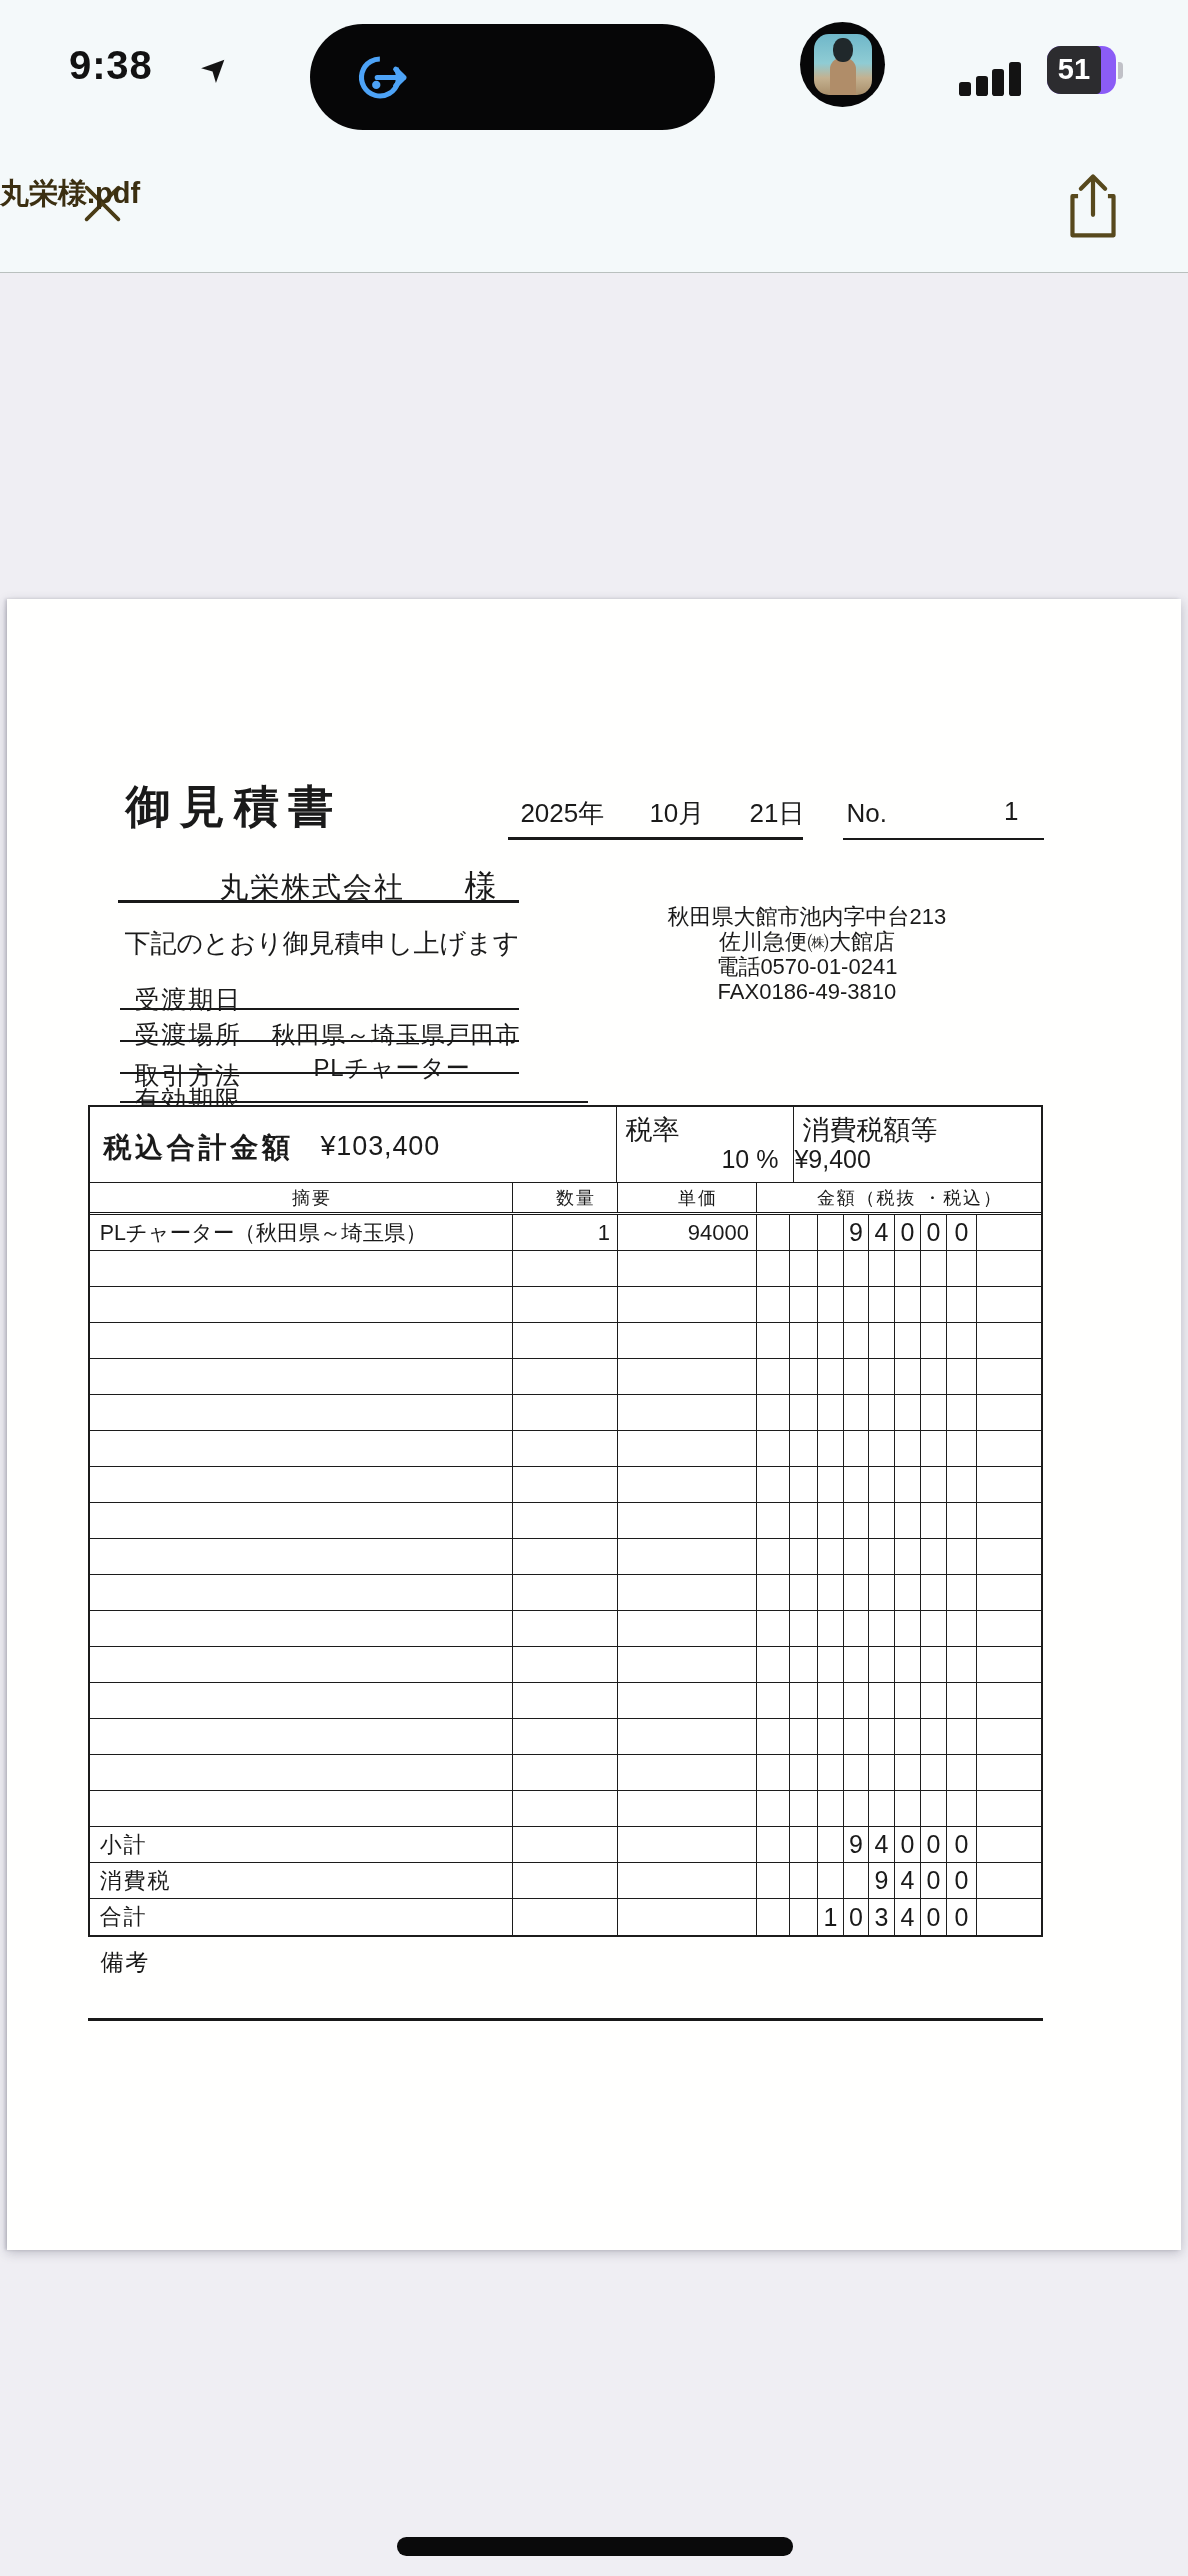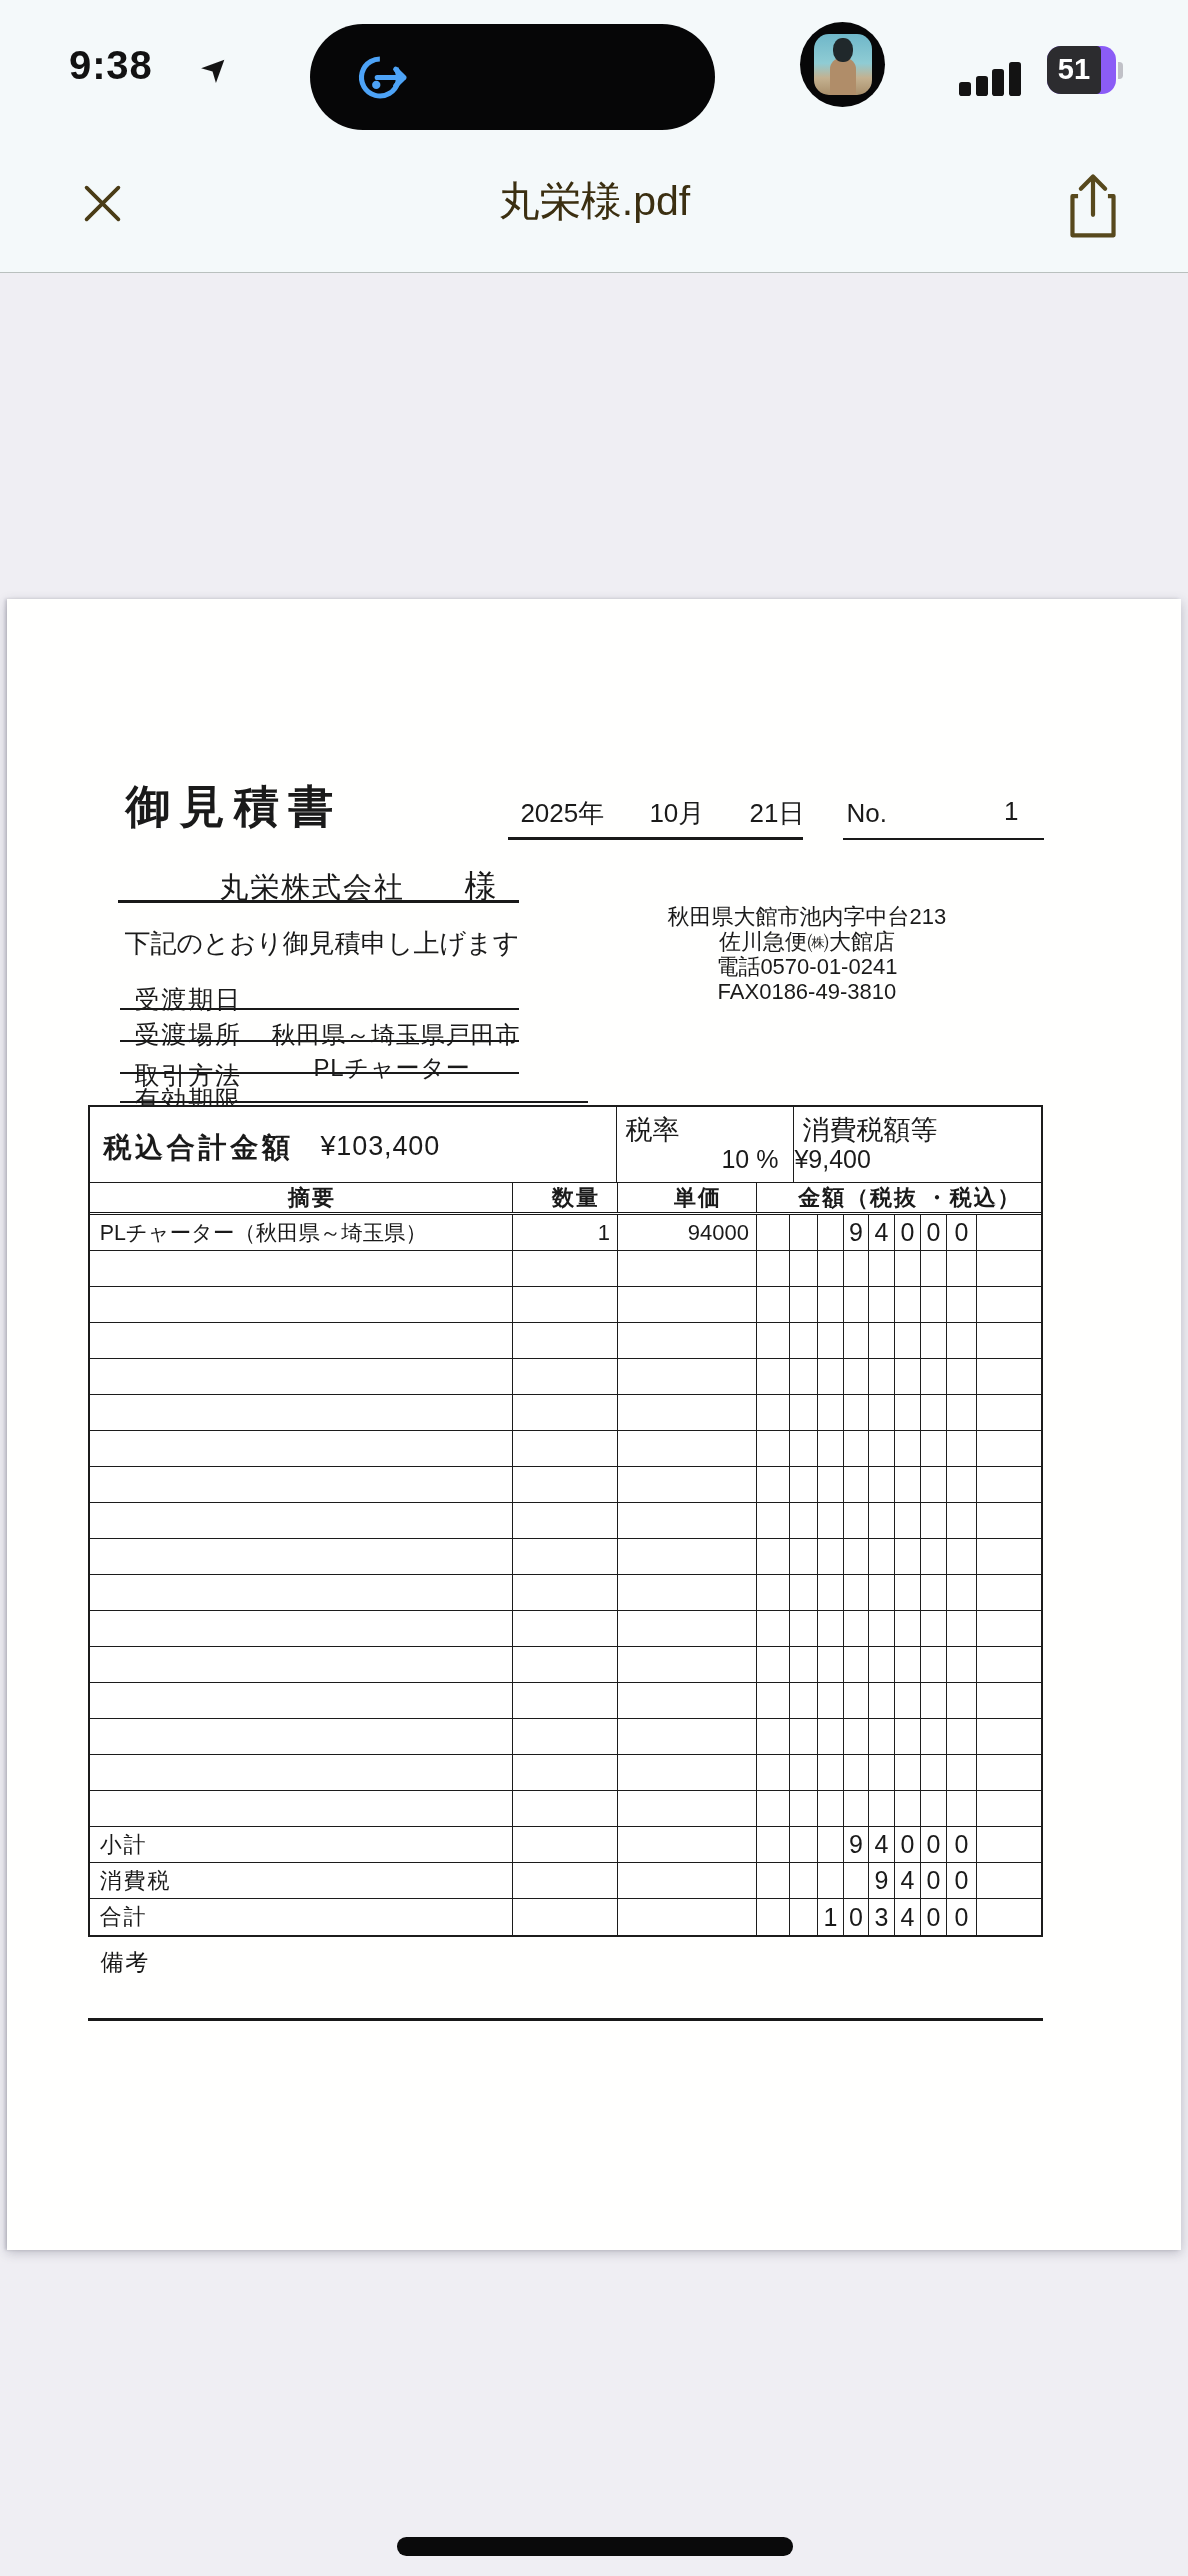--- a/index.html
+++ b/index.html
@@ -26,21 +26,21 @@
   .signal i:nth-child(2){left:16.7px;height:20.4px;}
   .signal i:nth-child(3){left:33px;height:27px;}
   .signal i:nth-child(4){left:50px;height:34px;}
   .battery{position:absolute;left:1047px;top:46px;width:69px;height:48px;background:#8b5cf6;border-radius:14px;}
   .battery-fill{position:absolute;left:0;top:0;width:54px;height:48px;background:#2c2c2f;border-radius:14px 4.6px 4.6px 14px;}
   .battery-num{position:absolute;left:0;top:7.4px;width:54px;text-align:center;font-size:29px;font-weight:bold;color:#fff;}
   .battery-nub{position:absolute;right:-7.4px;top:16px;width:5.6px;height:16.7px;background:#c0c1c7;border-radius:0 3.7px 3.7px 0;}
   
   .navbar{position:absolute;top:139px;left:0;width:1189px;height:134px;background:#f4f9fa;border-bottom:1.9px solid #b9c0be;}
   .closebtn{position:absolute;left:74px;top:32px;width:56px;height:65px;display:flex;align-items:center;justify-content:center;cursor:pointer;}
-  .navtitle{position:absolute;left:0;top:35px;width:100%;text-align:center;font-size:41px;font-weight:normal;color:#3b2f11;}
+  .navtitle{position:absolute;left:0;top:35px;width:100%;font-size:29px;font-weight:bold;color:#3b2f11;}
   .sharebtn{position:absolute;left:1059px;top:26px;width:67px;height:80px;display:flex;align-items:center;justify-content:center;cursor:pointer;}
   
   .canvas{position:absolute;top:273px;left:0;width:1189px;height:2303px;background:#efeef3;}
   .page{position:absolute;left:7.4px;top:326px;width:1174px;height:1651px;background:#fffffe;
     box-shadow:0 2.8px 11px rgba(50,50,75,.28), -1.9px 0 2.8px rgba(40,40,60,.18);}
   
   .doc-title{position:absolute;left:118px;top:178px;font-size:45px;font-weight:bold;letter-spacing:9.3px;}
   .date-row{position:absolute;left:513px;top:197px;width:284px;display:flex;justify-content:space-between;font-size:26px;}
   .uline{position:absolute;height:2.8px;background:#191919;}
   .ul-date{left:501px;top:238px;width:295px;}
@@ -69,21 +69,21 @@
   .tl{position:absolute;left:13px;top:22px;font-size:28px;font-weight:bold;letter-spacing:3.7px;}
   .tv{position:absolute;left:230px;top:24px;font-size:27px;letter-spacing:0.9px;}
   .small-lbl{position:absolute;left:8px;top:4.6px;font-size:27px;}
   .trv{position:absolute;right:15px;bottom:8.4px;font-size:25px;}
   .txv{position:absolute;left:0;right:0;bottom:8.4px;text-align:left;font-size:25px;}
   .trow{display:grid;grid-template-columns:423px 105px 139px auto;border-bottom:1.4px solid #1c1c1c;}
   .trow>div{border-right:1.4px solid #1c1c1c;}
   .trow>div:last-child{border-right:none;}
   .trow:last-child{border-bottom:none;}
   .hrow{height:32px;border-bottom:3.7px double #161616;}
-  .hcell{display:flex;align-items:center;justify-content:center;font-size:22px;font-weight:700;letter-spacing:1.9px;padding-left:21px;}
+  .hcell{display:flex;align-items:center;justify-content:center;font-size:18px;font-weight:400;letter-spacing:1.9px;padding-left:21px;}
   .drow{height:36px;} .srow{height:36px;}
   .desc{display:flex;align-items:center;padding-left:9.3px;font-size:21.4px;}
   .srow .desc{font-size:22px;letter-spacing:1.9px;}
   .num{display:flex;align-items:center;justify-content:flex-end;padding-right:7.4px;font-size:22px;}
   .amt{display:grid;grid-template-columns:32.5px 28px 26px 25px 26px 26px 26px 30px auto;}
   .dcell{border-right:0.9px solid #1f1f1f;display:flex;align-items:center;justify-content:center;font-size:25px;font-weight:500;}
   .dcell:last-child{border-right:none;}
   .notes{position:absolute;left:93px;top:1348px;font-size:23px;font-weight:500;letter-spacing:1.9px;}
   .bottomline{position:absolute;left:81px;top:1419px;width:955px;height:2.8px;background:#191919;}
   

